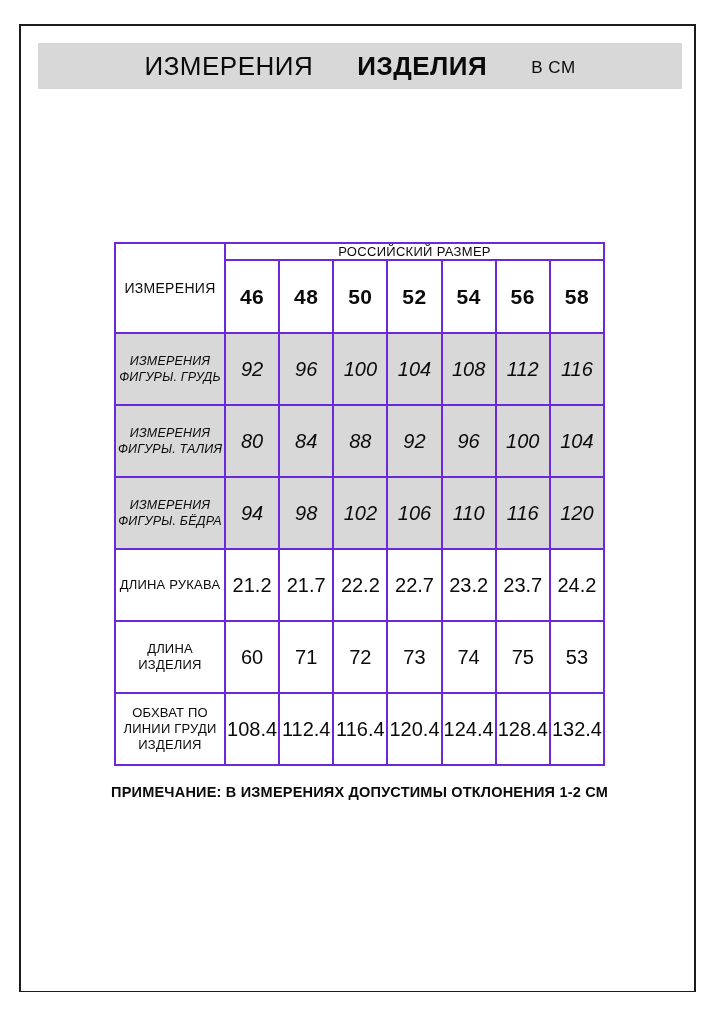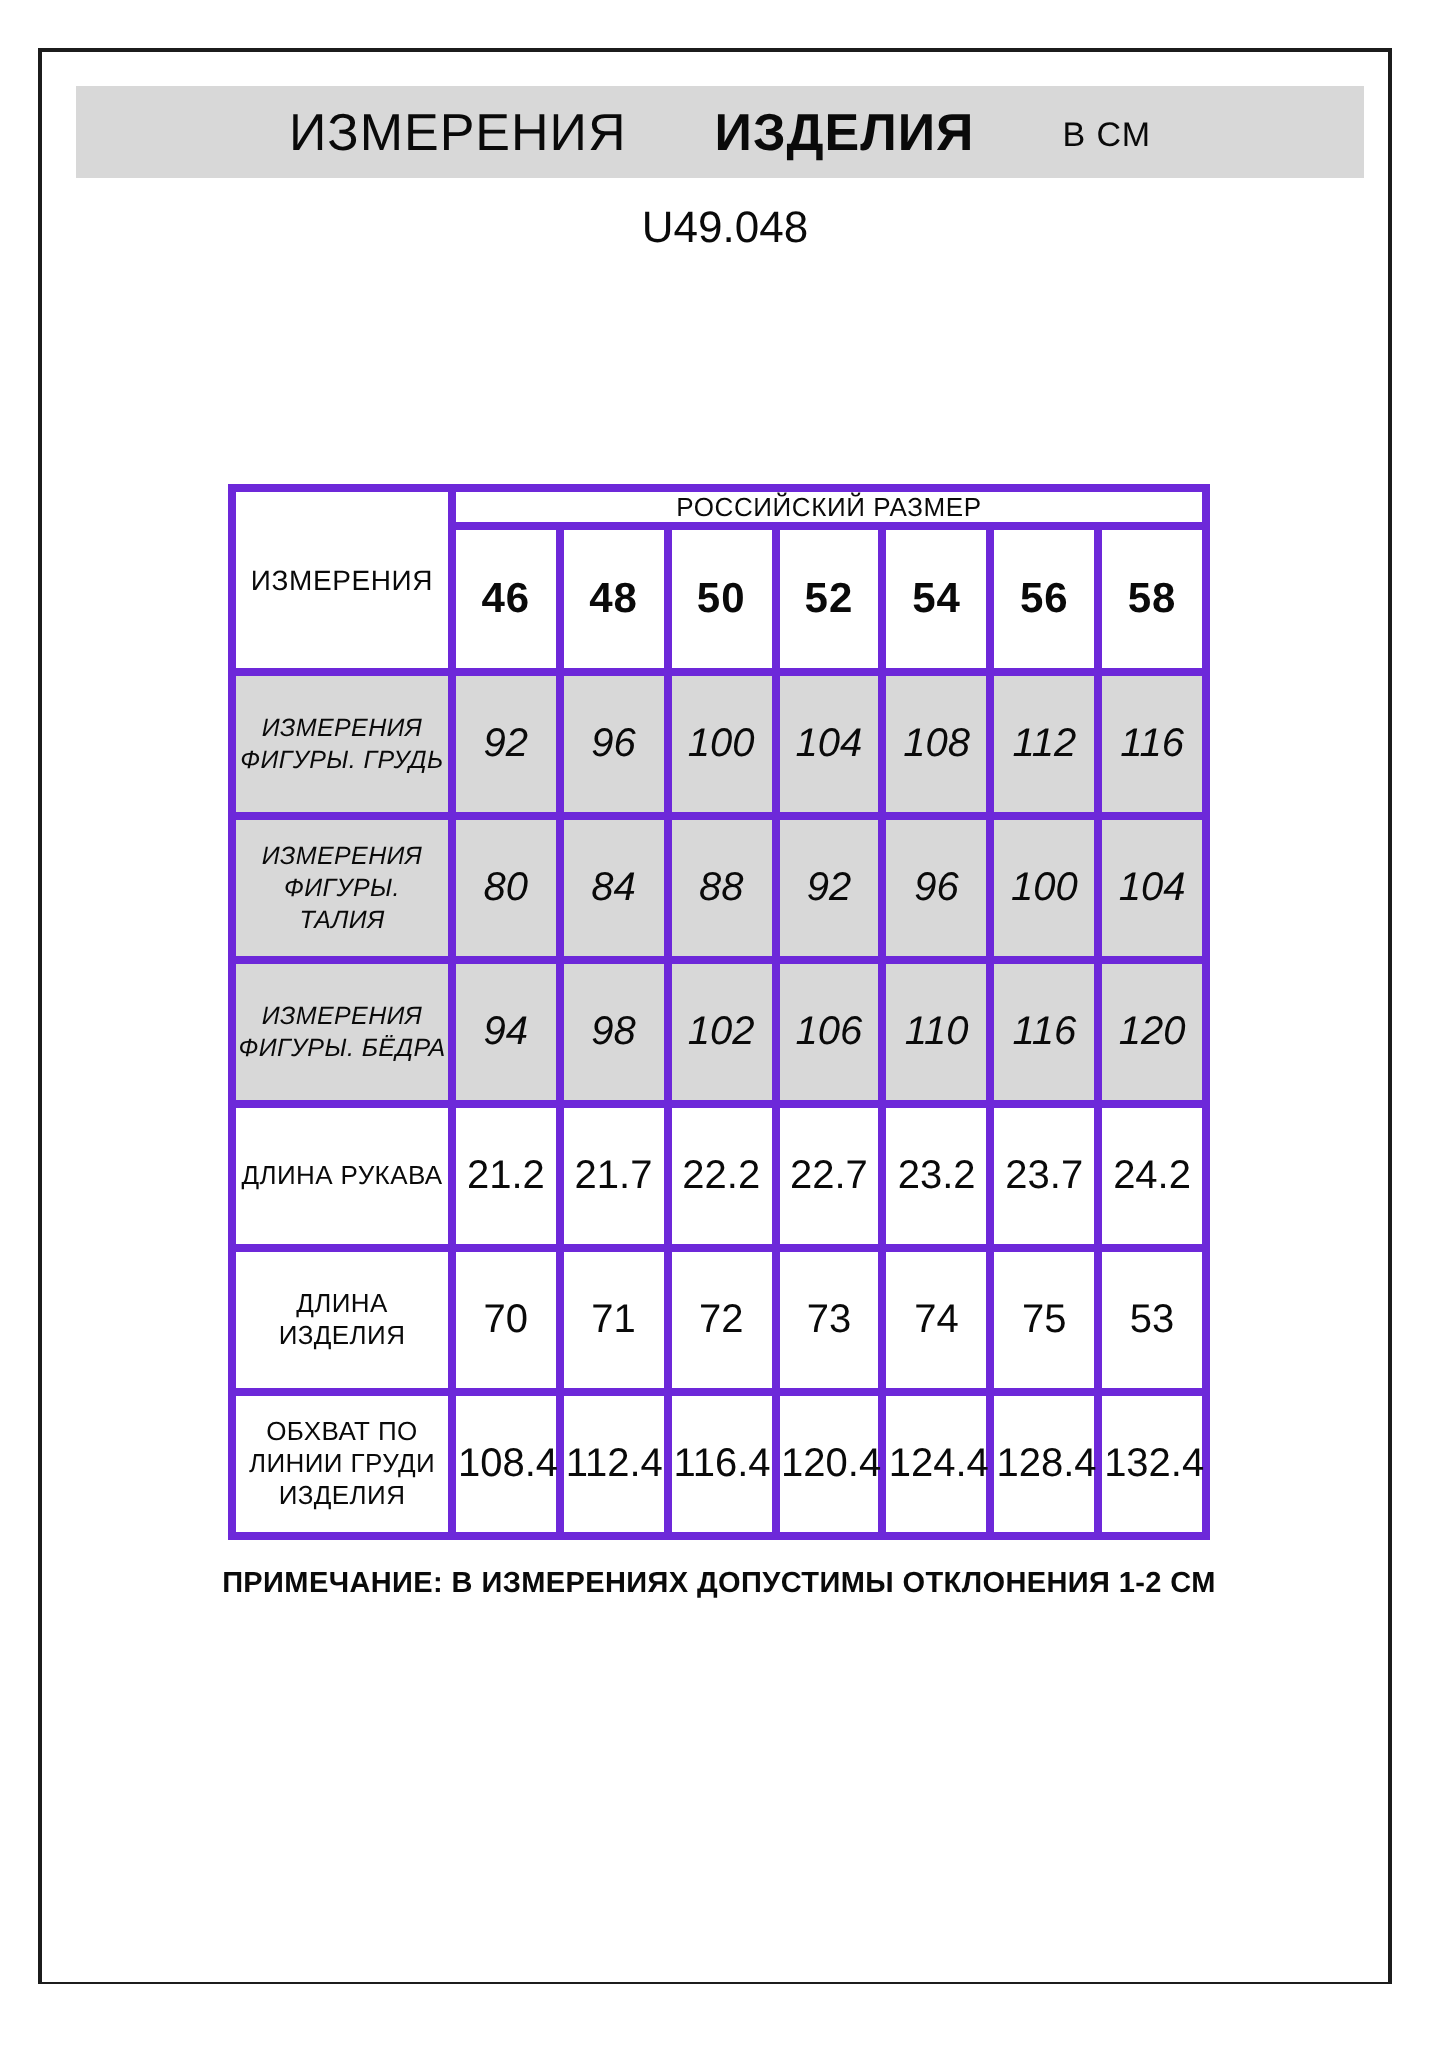--- a/index.html
+++ b/index.html
@@ -46,21 +46,21 @@
     white-space:pre-line;
   }
   table.size-table{
     position:absolute;
     left:114px;top:242px;
     width:491px;
     border-collapse:collapse;
     table-layout:fixed;
   }
   table.size-table td{
-    border:4px solid #6d28d9;
+    border:2px solid #6d28d9;
     text-align:center;
     vertical-align:middle;
     padding:0 1px;
     box-sizing:border-box;
   }
   td.corner-label{font-size:14px;letter-spacing:.3px;}
   td.group-header{font-size:13px;height:15px;letter-spacing:.3px;padding:0;line-height:15px;}
   tr.sizes-row{height:73px;}
   td.size-cell{font-size:21px;font-weight:700;letter-spacing:.5px;}
   tbody tr{height:72px;}
@@ -82,21 +82,20 @@
 <div class="page">
 
   <div class="frame"></div>
 
   <div class="title-band">
     <span class="title-regular">ИЗМЕРЕНИЯ</span>
     <span class="title-bold">ИЗДЕЛИЯ</span>
     <span class="title-unit">В СМ</span>
   </div>
 
-  <div class="product-code">U49.048</div>
 
 
   <table class="size-table">
     <colgroup>
       <col style="width:110px">
       <col>
         <col>
         <col>
         <col>
         <col>
@@ -157,21 +156,21 @@
           <td class="val">21.2</td>
           <td class="val">21.7</td>
           <td class="val">22.2</td>
           <td class="val">22.7</td>
           <td class="val">23.2</td>
           <td class="val">23.7</td>
           <td class="val">24.2</td>
         </tr>
         <tr class="plain">
           <td class="row-label">ДЛИНА ИЗДЕЛИЯ</td>
-          <td class="val">70</td>
+          <td class="val">60</td>
           <td class="val">71</td>
           <td class="val">72</td>
           <td class="val">73</td>
           <td class="val">74</td>
           <td class="val">75</td>
           <td class="val">53</td>
         </tr>
         <tr class="plain">
           <td class="row-label">ОБХВАТ ПО
 ЛИНИИ ГРУДИ

